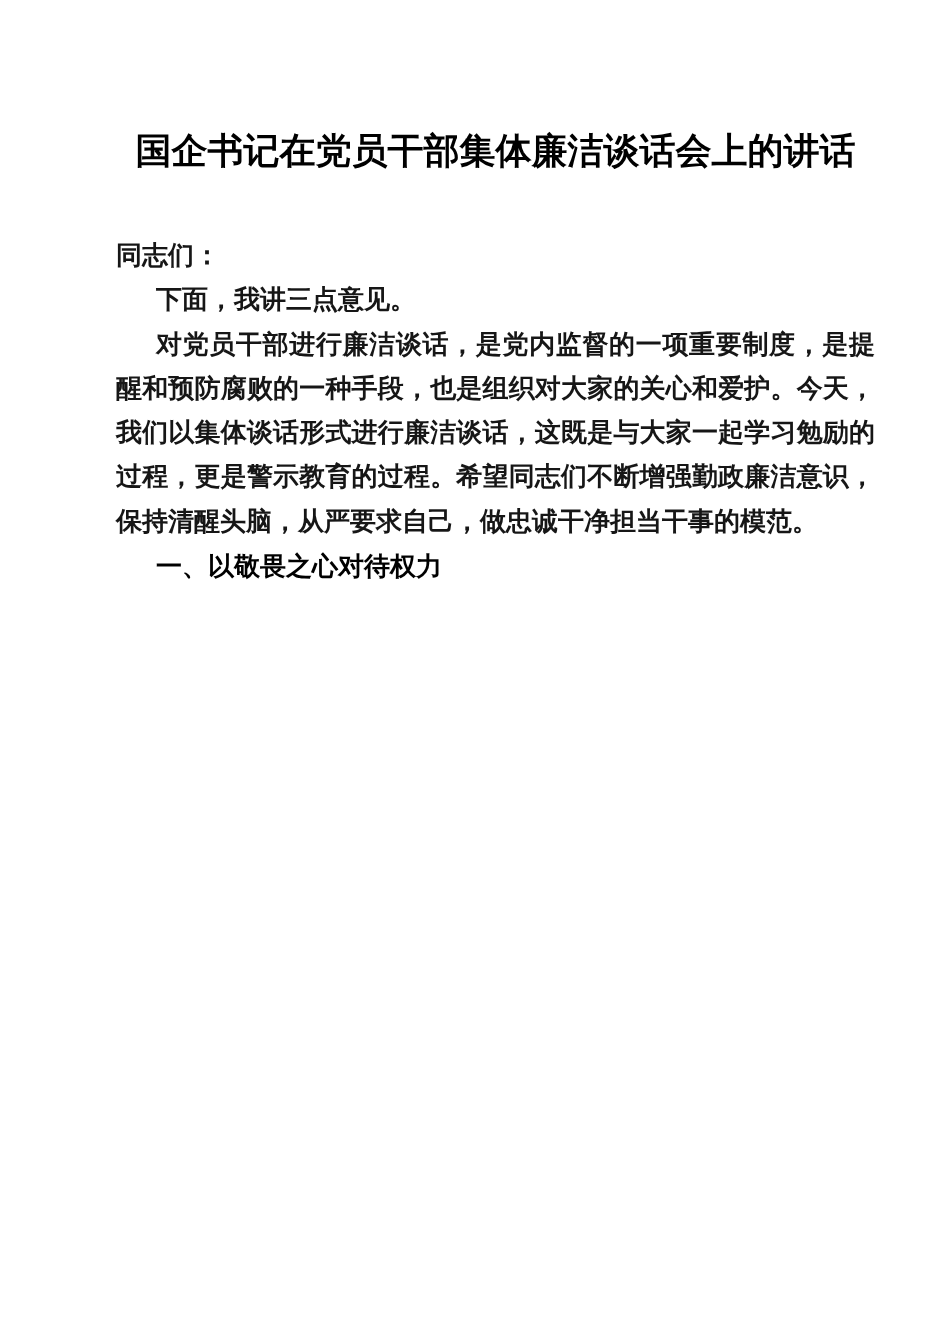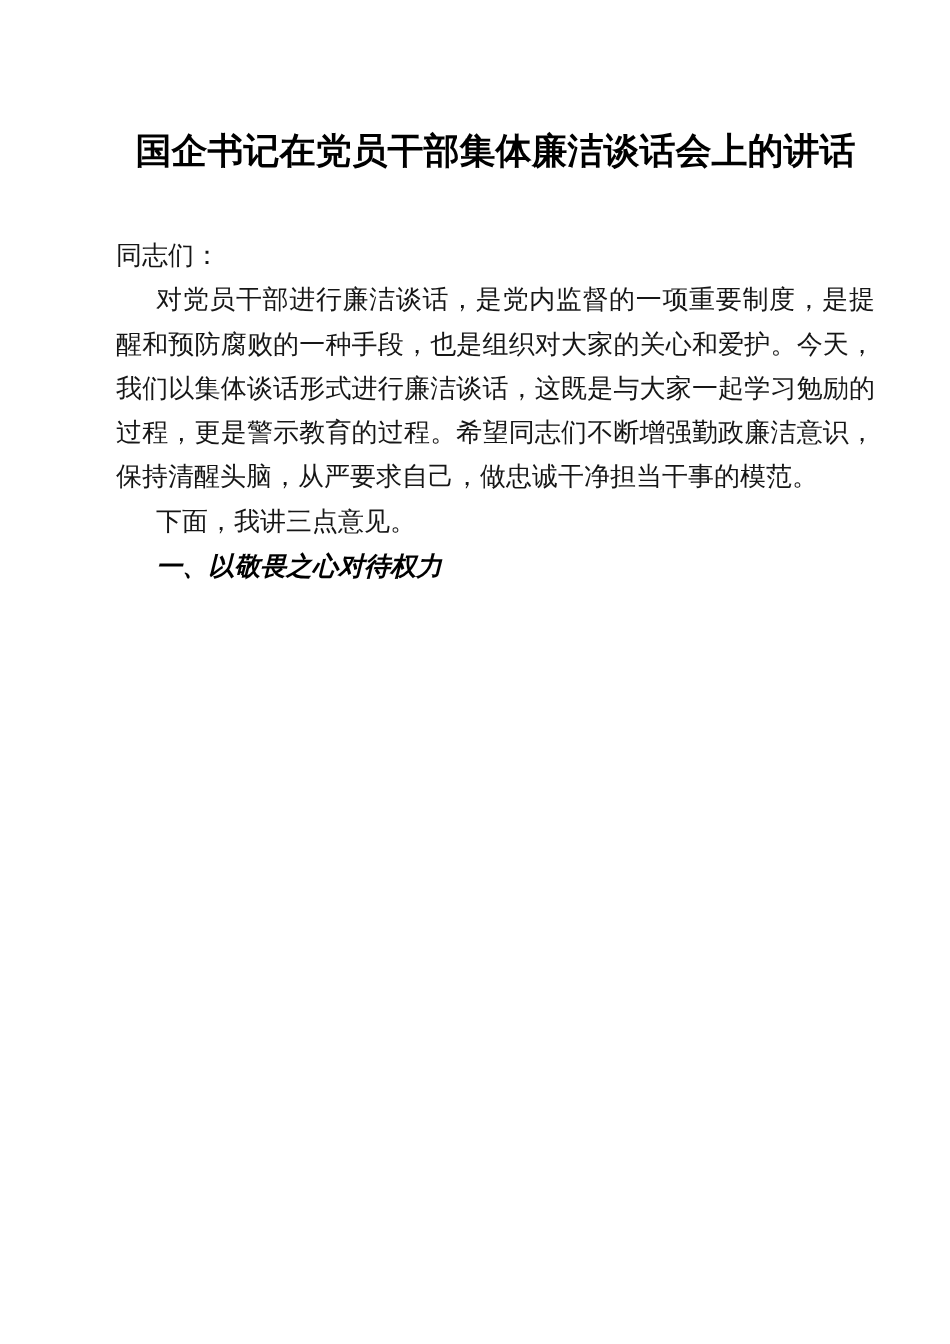--- a/index.html
+++ b/index.html
@@ -27,21 +27,21 @@
     font-size: 36px;
     line-height: 50px;
     color: #000000;
     text-align: center;
     white-space: nowrap;
     letter-spacing: 0;
   }
   .para {
     margin: 0;
     font-family: "Liberation Serif", "DejaVu Serif", serif;
-    font-weight: normal;
+    font-weight: bold;
     font-size: 26px;
     line-height: 44.3px;
     color: #161616;
     text-align: justify;
     text-justify: inter-character;
     font-feature-settings: "halt";
     letter-spacing: 0;
   }
   .para.indent {
     text-indent: 40px;
@@ -51,33 +51,32 @@
   }
   .section-heading {
     margin: 0;
     font-family: "Liberation Sans", "DejaVu Sans", sans-serif;
     font-weight: bold;
     font-size: 26px;
     line-height: 44.3px;
     color: #000000;
     text-align: left;
     text-indent: 40px;
-    font-style: italic;
   }
 </style>
 </head>
 <body>
 
 <div class="page">
 
   <h1 class="doc-title">国企书记在党员干部集体廉洁谈话会上的讲话</h1>
 
   <p class="para salutation">同志们：</p>
 
+  <p class="para indent">下面，我讲三点意见。</p>
+
   <p class="para indent">对党员干部进行廉洁谈话，是党内监督的一项重要制度，是提醒和预防腐败的一种手段，也是组织对大家的关心和爱护。今天，我们以集体谈话形式进行廉洁谈话，这既是与大家一起学习勉励的过程，更是警示教育的过程。希望同志们不断增强勤政廉洁意识，保持清醒头脑，从严要求自己，做忠诚干净担当干事的模范。</p>
-
-  <p class="para indent">下面，我讲三点意见。</p>
 
   <h2 class="section-heading">一、以敬畏之心对待权力</h2>
 
 
 
 </div>
 
 </body></html>

